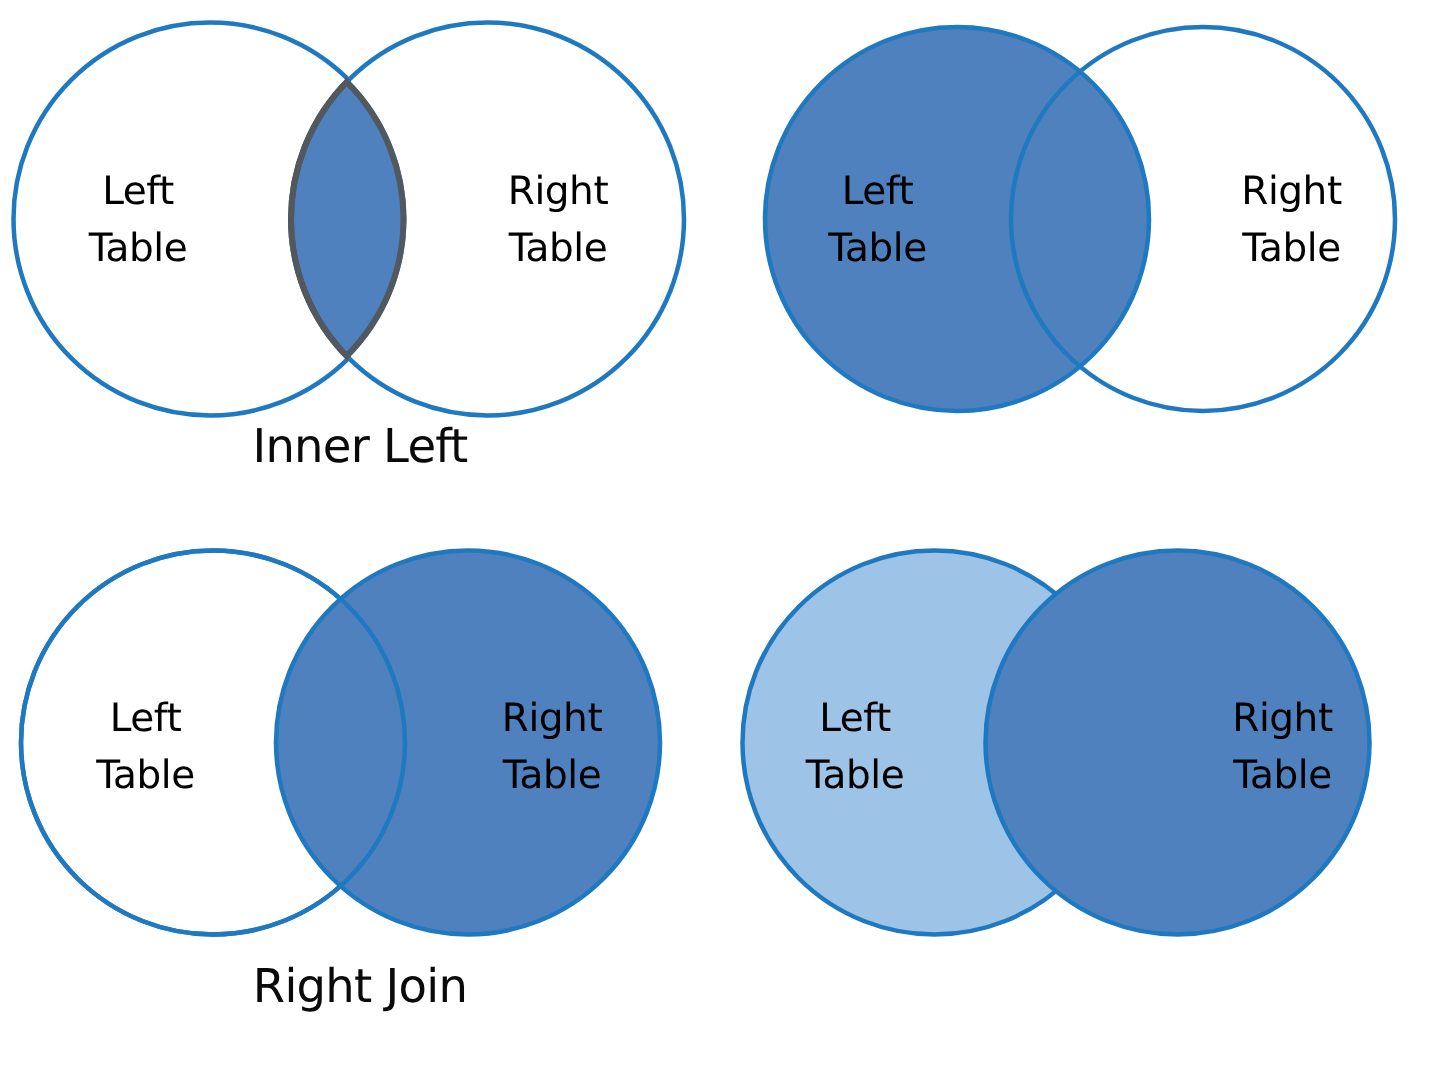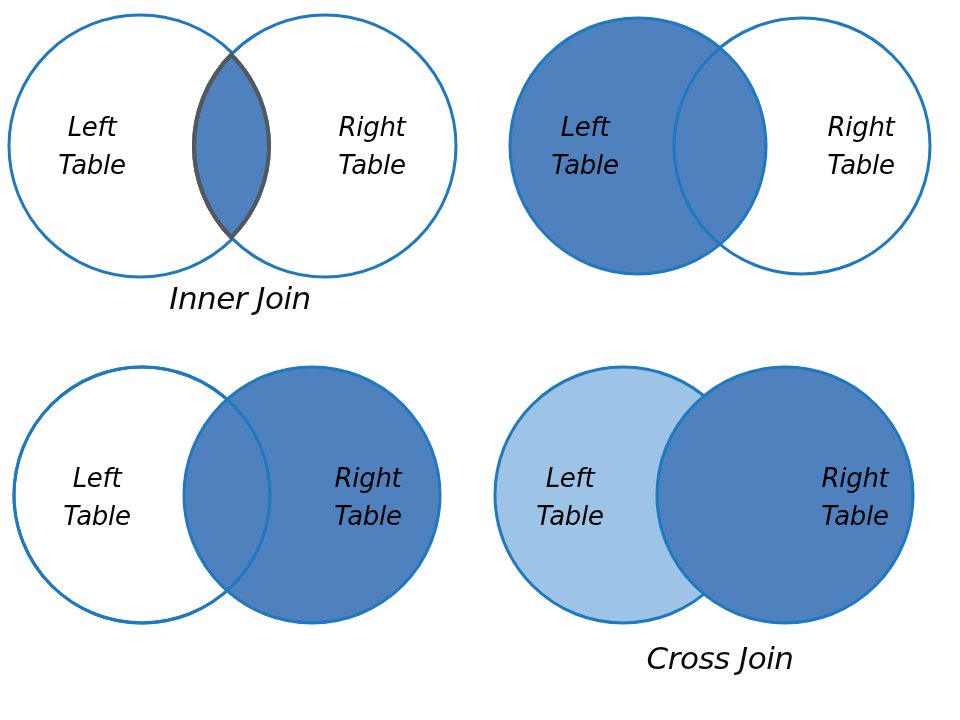--- a/index.html
+++ b/index.html
@@ -17,21 +17,20 @@
   #board {
     position: relative;
     width: 960px;
     height: 720px;
     background: #ffffff;
   }
   .panel {
     position: absolute;
     width: 480px;
     height: 360px;
-    font-style: italic;
   }
   .panel-tl { left: 0;   top: 0; }
   .panel-tr { left: 480px; top: 0; }
   .panel-bl { left: 0;   top: 355px; }
   .panel-br { left: 480px; top: 355px; }
 
   .venn-svg {
     position: absolute;
     left: 0;
     top: 0;
@@ -89,21 +88,21 @@
       <circle cx="140" cy="146" r="129" fill="none" stroke="#51595F" stroke-width="4" clip-path="url(#clipR-inner)"></circle>
       <clipPath id="clipR-inner">
           <circle cx="325" cy="146" r="131"></circle>
         </clipPath>
 
       <text class="lbl" x="92" y="136" text-anchor="middle">Left</text>
       <text class="lbl" x="92" y="174" text-anchor="middle">Table</text>
       <text class="lbl" x="372" y="136" text-anchor="middle">Right</text>
       <text class="lbl" x="372" y="174" text-anchor="middle">Table</text>
     </svg>
-    <div class="caption">Inner Join</div>
+    <div class="caption">Inner Left</div>
   </div>
 
   <div class="panel panel-tr">
     <svg class="venn-svg" viewBox="0 0 480 290">
       <circle cx="158" cy="146" r="128" fill="#4E81BD" stroke="#1F79C0" stroke-width="3"></circle>
       <circle cx="322" cy="146" r="128" fill="none" stroke="#1F79C0" stroke-width="3"></circle>
 
       <text class="lbl" x="105" y="136" text-anchor="middle">Left</text>
       <text class="lbl" x="105" y="174" text-anchor="middle">Table</text>
       <text class="lbl" x="381" y="136" text-anchor="middle">Right</text>
@@ -115,28 +114,28 @@
     <svg class="venn-svg" viewBox="0 0 480 290">
       <circle cx="142" cy="140" r="128" fill="#FFFFFF" stroke="#1F79C0" stroke-width="3"></circle>
       <circle cx="312" cy="140" r="128" fill="#4E81BD" stroke="#1F79C0" stroke-width="3"></circle>
       <circle cx="142" cy="140" r="128" fill="none" stroke="#1F79C0" stroke-width="3"></circle>
 
       <text class="lbl" x="97" y="132" text-anchor="middle">Left</text>
       <text class="lbl" x="97" y="170" text-anchor="middle">Table</text>
       <text class="lbl" x="368" y="132" text-anchor="middle">Right</text>
       <text class="lbl" x="368" y="170" text-anchor="middle">Table</text>
     </svg>
+    <div class="caption caption-bl">Right Join</div>
   </div>
 
   <div class="panel panel-br">
     <svg class="venn-svg" viewBox="0 0 480 290">
       <circle cx="143" cy="140" r="128" fill="#9DC3E6" stroke="#1F79C0" stroke-width="3"></circle>
       <circle cx="305" cy="140" r="128" fill="#4E81BD" stroke="#1F79C0" stroke-width="3"></circle>
 
       <text class="lbl" x="90" y="132" text-anchor="middle">Left</text>
       <text class="lbl" x="90" y="170" text-anchor="middle">Table</text>
       <text class="lbl" x="375" y="132" text-anchor="middle">Right</text>
       <text class="lbl" x="375" y="170" text-anchor="middle">Table</text>
     </svg>
-    <div class="caption caption-br">Cross Join</div>
   </div>
 
 </div>
 
 </body></html>

